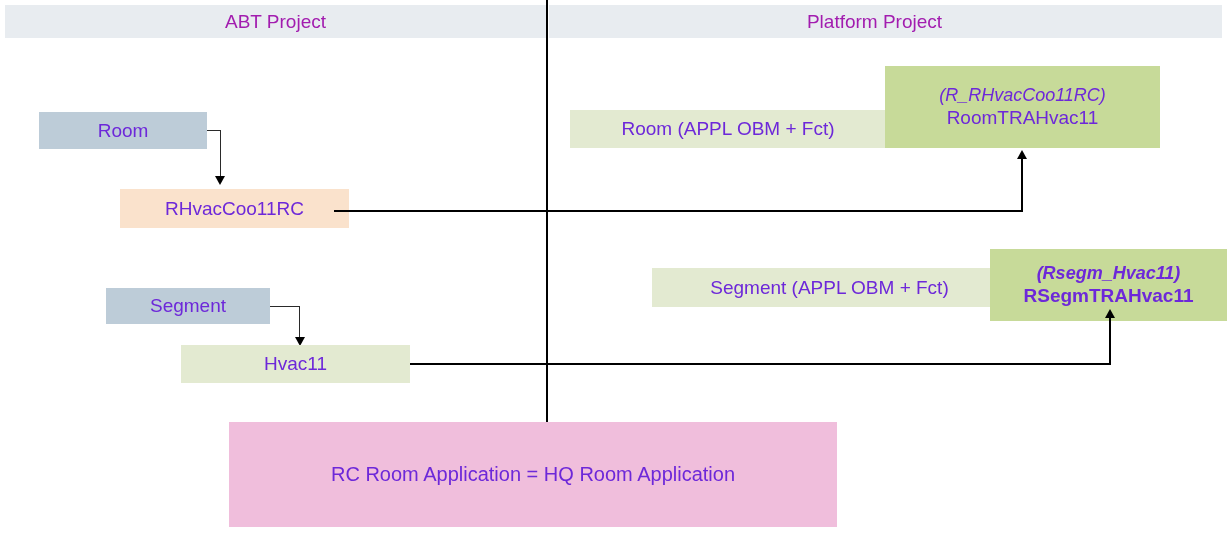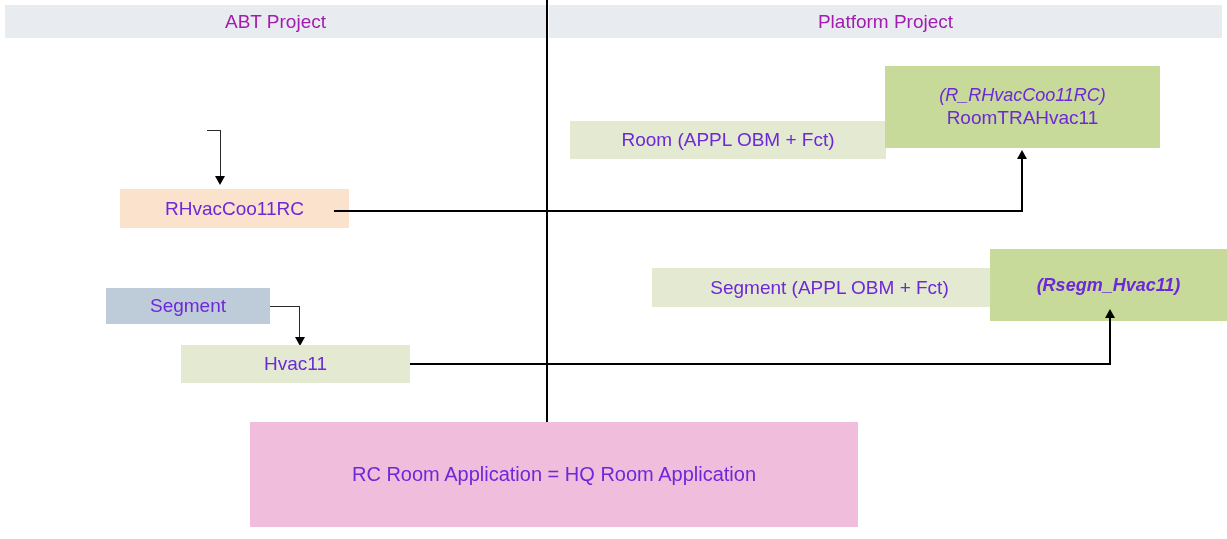--- a/index.html
+++ b/index.html
@@ -90,24 +90,27 @@
 </style>
 </head>
 <body>
 
 <div id="canvas">
 
   <div class="hdr-band" style="left:5px; top:5px; width:541px; height:33px;"></div>
   <div class="hdr-band" style="left:549px; top:5px; width:673px; height:33px;"></div>
 
   <div class="hdr-label" style="left:5px; top:11px; width:541px;">ABT Project</div>
-  <div class="hdr-label" style="left:549px; top:11px; width:673px;">Platform Project</div>
+  <div class="hdr-label" style="left:538px; top:11px; width:673px;">Platform Project</div>
 
   <div class="divider" style="left:546px; top:0px; height:423px;"></div>
 
+  <div class="node n-blue" style="left:39px; top:112px; width:168px; height:37px;">
+    <span>Room</span>
+  </div>
 
   <div class="seg thin h" style="left:207px; top:130px; width:14px;"></div>
   <div class="seg thin v" style="left:220px; top:130px; height:47px;"></div>
   <div class="arrow down" style="left:215px; top:176px;"></div>
 
   <div class="node n-peach" style="left:120px; top:189px; width:229px; height:39px;">
     <span>RHvacCoo11RC</span>
   </div>
 
   <div class="node n-blue" style="left:106px; top:288px; width:164px; height:36px;">
@@ -115,42 +118,43 @@
   </div>
 
   <div class="seg thin h" style="left:270px; top:306px; width:30px;"></div>
   <div class="seg thin v" style="left:299px; top:306px; height:32px;"></div>
   <div class="arrow down" style="left:295px; top:337px;"></div>
 
   <div class="node n-lgreen" style="left:181px; top:345px; width:229px; height:38px;">
     <span>Hvac11</span>
   </div>
 
-  <div class="node n-lgreen" style="left:570px; top:110px; width:316px; height:38px; justify-content:center;margin-top:11px;">
+  <div class="node n-lgreen" style="left:570px; top:110px; width:316px; height:38px; justify-content:center;">
     <span>Room (APPL OBM + Fct)</span>
   </div>
 
   <div class="node n-dgreen stacked" style="left:885px; top:66px; width:275px; height:82px;">
     <span class="alias">(R_RHvacCoo11RC)</span>
     <span class="main">RoomTRAHvac11</span>
   </div>
 
   <div class="seg h" style="left:334px; top:210px; width:689px;"></div>
   <div class="seg v" style="left:1021px; top:159px; height:52px;"></div>
   <div class="arrow up" style="left:1017px; top:150px;"></div>
 
   <div class="node n-lgreen" style="left:652px; top:268px; width:339px; height:39px;padding-left:16px;">
     <span>Segment (APPL OBM + Fct)</span>
   </div>
 
   <div class="node n-dgreen stacked" style="left:990px; top:249px; width:237px; height:72px;font-weight:bold;">
     <span class="alias">(Rsegm_Hvac11)</span>
+    <span class="main">RSegmTRAHvac11</span>
   </div>
 
   <div class="seg h" style="left:410px; top:363px; width:701px;"></div>
   <div class="seg v" style="left:1109px; top:318px; height:46px;"></div>
   <div class="arrow up" style="left:1105px; top:309px;"></div>
 
-  <div class="node n-pink" style="left:250px; top:422px; width:608px; height:105px;">
+  <div class="node n-pink" style="left:229px; top:422px; width:608px; height:105px;">
     <span style="font-size:20px;">RC Room Application = HQ Room Application</span>
   </div>
 
 </div>
 
 </body></html>

